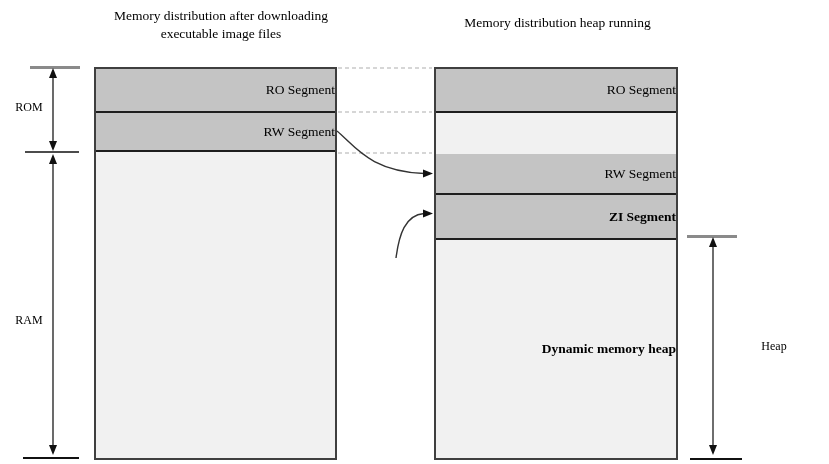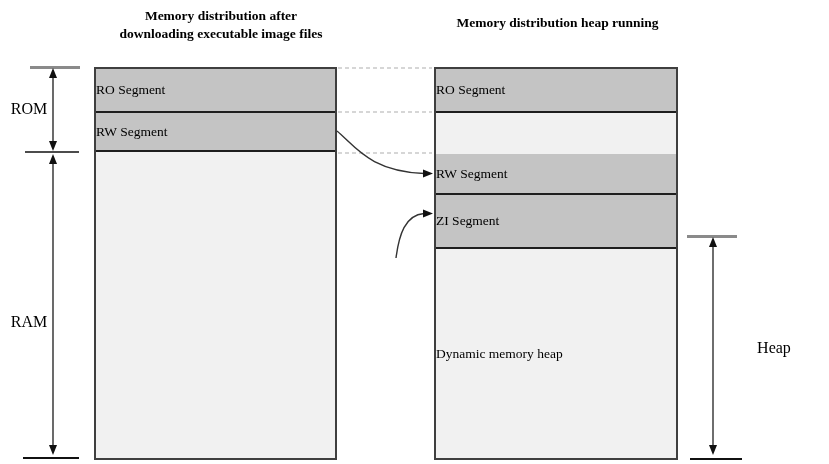--- a/index.html
+++ b/index.html
@@ -1,34 +1,34 @@
 <!DOCTYPE html>
 <html style="--segment-fill: #c4c4c4; --light-fill: #f1f1f1; --border: #3f3f3f; --dashed-line: #c9c9c9; --background: #ffffff;"><head>
 <meta charset="utf-8">
 <style>
   html,body{margin:0;padding:0;background:#fff;}
   #canvas{
     position:relative;width:829px;height:464px;background:var(--background,#fff);
     font-family:"Liberation Serif","DejaVu Serif",serif;color:#111;overflow:hidden;
   }
   .title{
-    position:absolute;text-align:center;font-size:13.5px;line-height:18px;color:#000;font-weight:bold;
+    position:absolute;text-align:center;font-size:13.5px;line-height:18px;color:#000;
   }
   .memcol{
     position:absolute;box-sizing:border-box;border:2px solid var(--border,#3f3f3f);
     background:var(--light-fill,#f1f1f1);display:flex;flex-direction:column;
   }
   .seg{
-    box-sizing:border-box;display:flex;align-items:center;justify-content:flex-start;
+    box-sizing:border-box;display:flex;align-items:center;justify-content:flex-end;
     font-size:13.5px;color:#000;flex:0 0 auto;
   }
   .seg.gray{background:var(--segment-fill,#c4c4c4);border-bottom:2px solid #1e1e1e;}
-  .seg.light{background:var(--light-fill,#f1f1f1);}
+  .seg.light{background:var(--light-fill,#f1f1f1);font-weight:bold;}
   .seg.grow{flex:1 1 auto;}
-  .sidelabel{position:absolute;font-size:16px;color:#000;text-align:center;}
+  .sidelabel{position:absolute;font-size:12px;color:#000;text-align:center;}
   .sidelabel.small{font-size:13.5px;line-height:17px;}
   svg.overlay{position:absolute;left:0;top:0;width:829px;height:464px;}
 </style>
 </head>
 <body>
 
 <div id="canvas">
 
   <div class="title" style="left:112px;top:7px;width:218px;">Memory distribution after downloading executable image files</div>
   <div class="title" style="left:450px;top:14px;width:215px;">Memory distribution heap running</div>
@@ -44,21 +44,21 @@
   </div>
 
   <div class="memcol" style="left:434px;top:67px;width:244px;height:393px;">
     <div class="seg gray" style="height:44px;">
       <span>RO Segment</span>
     </div>
     <div class="seg light" style="height:41px;"></div>
     <div class="seg gray" style="height:41px;">
       <span>RW Segment</span>
     </div>
-    <div class="seg gray" style="height:54px;">
+    <div class="seg gray" style="height:45px;font-weight:bold;">
       <span>ZI Segment</span>
     </div>
     <div class="seg light grow">
       <span>Dynamic memory heap</span>
     </div>
   </div>
 
   <div class="sidelabel" style="left:6px;top:100px;width:46px;">ROM</div>
   <div class="sidelabel" style="left:6px;top:313px;width:46px;">RAM</div>
   <div class="sidelabel small" style="left:730px;top:227px;width:96px;">

